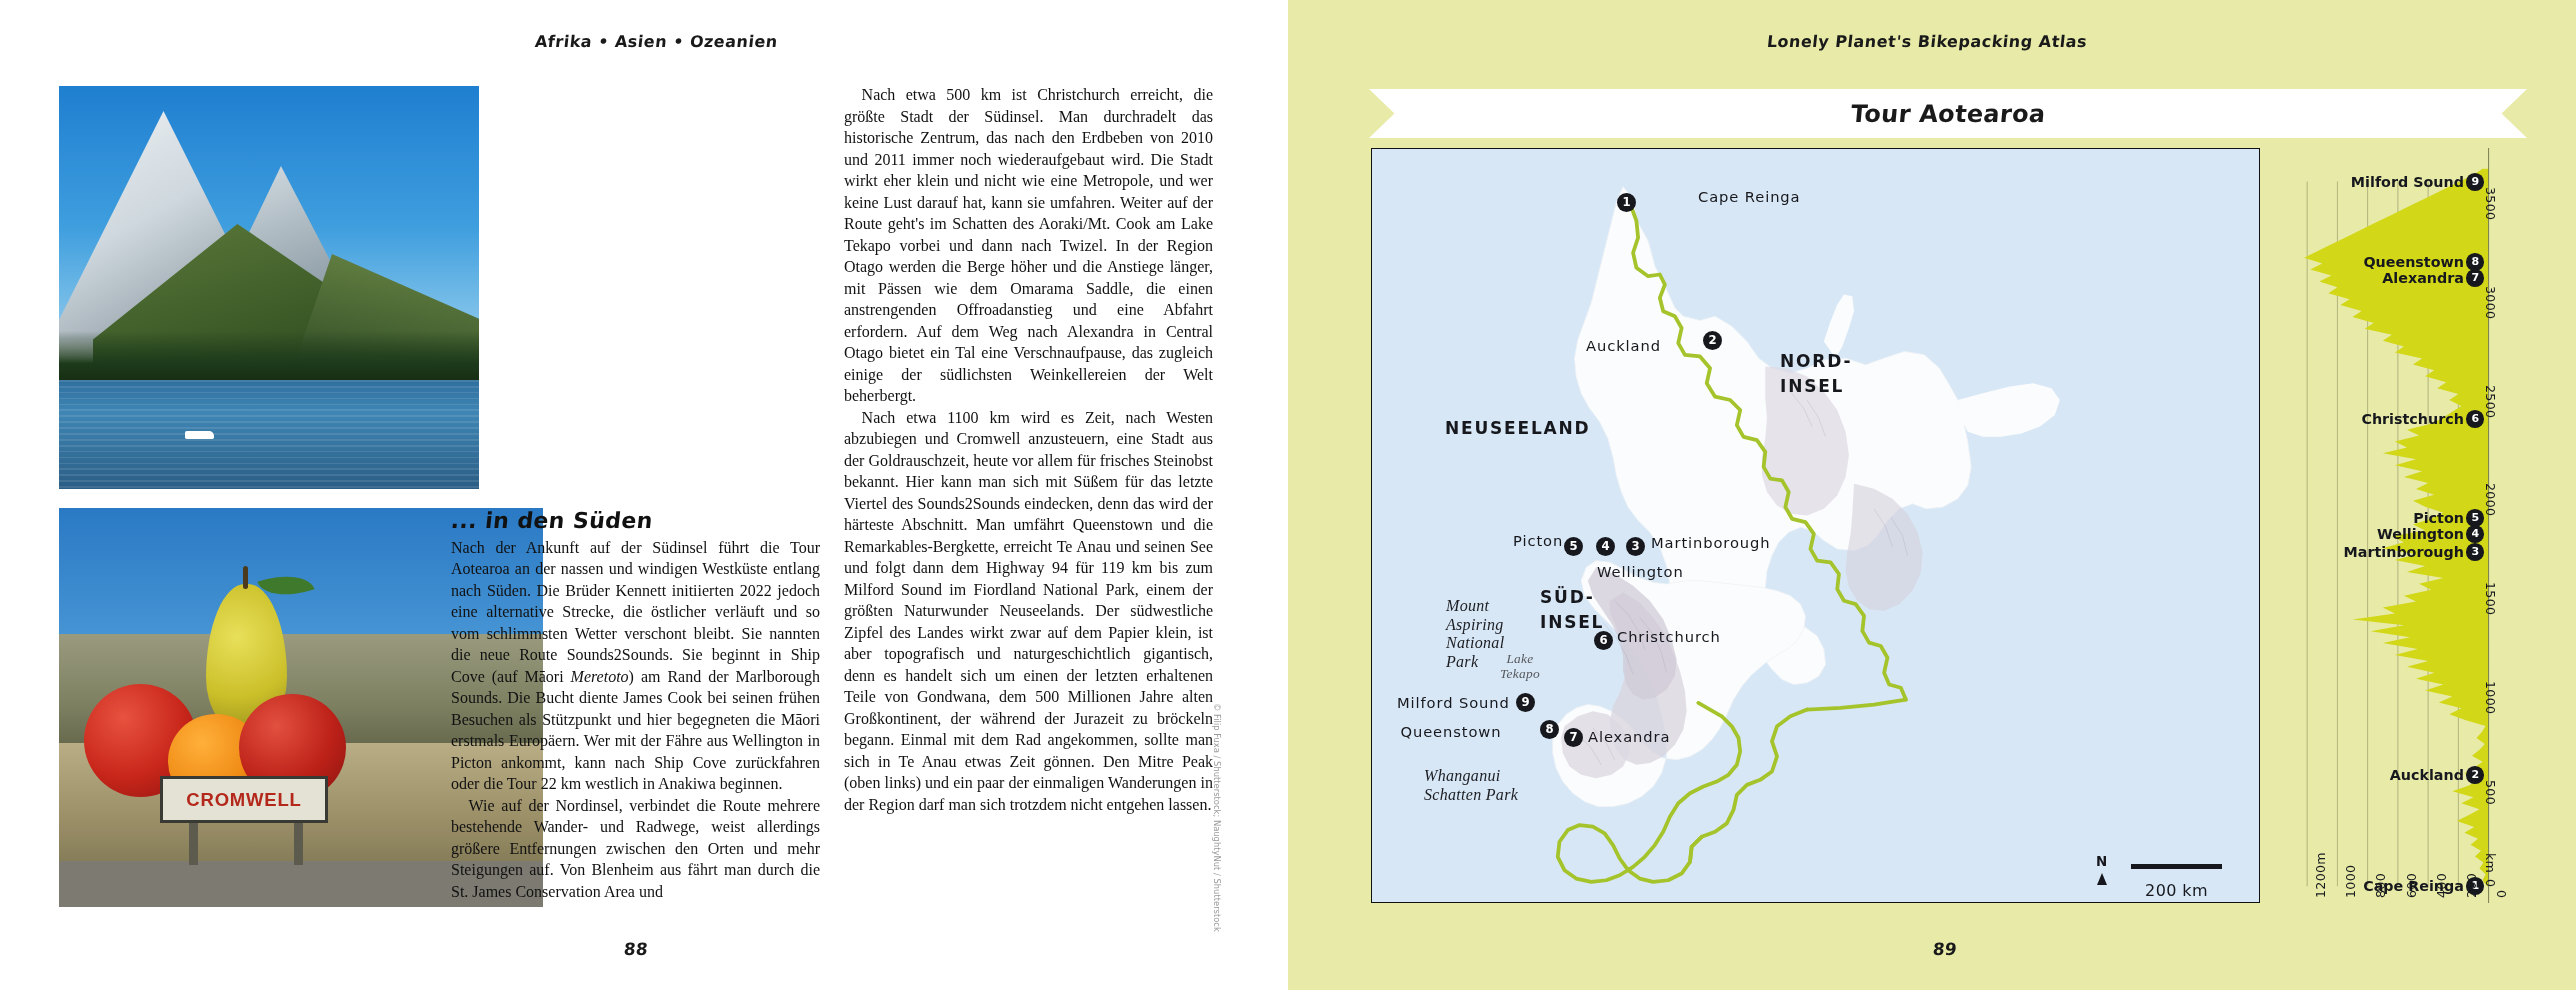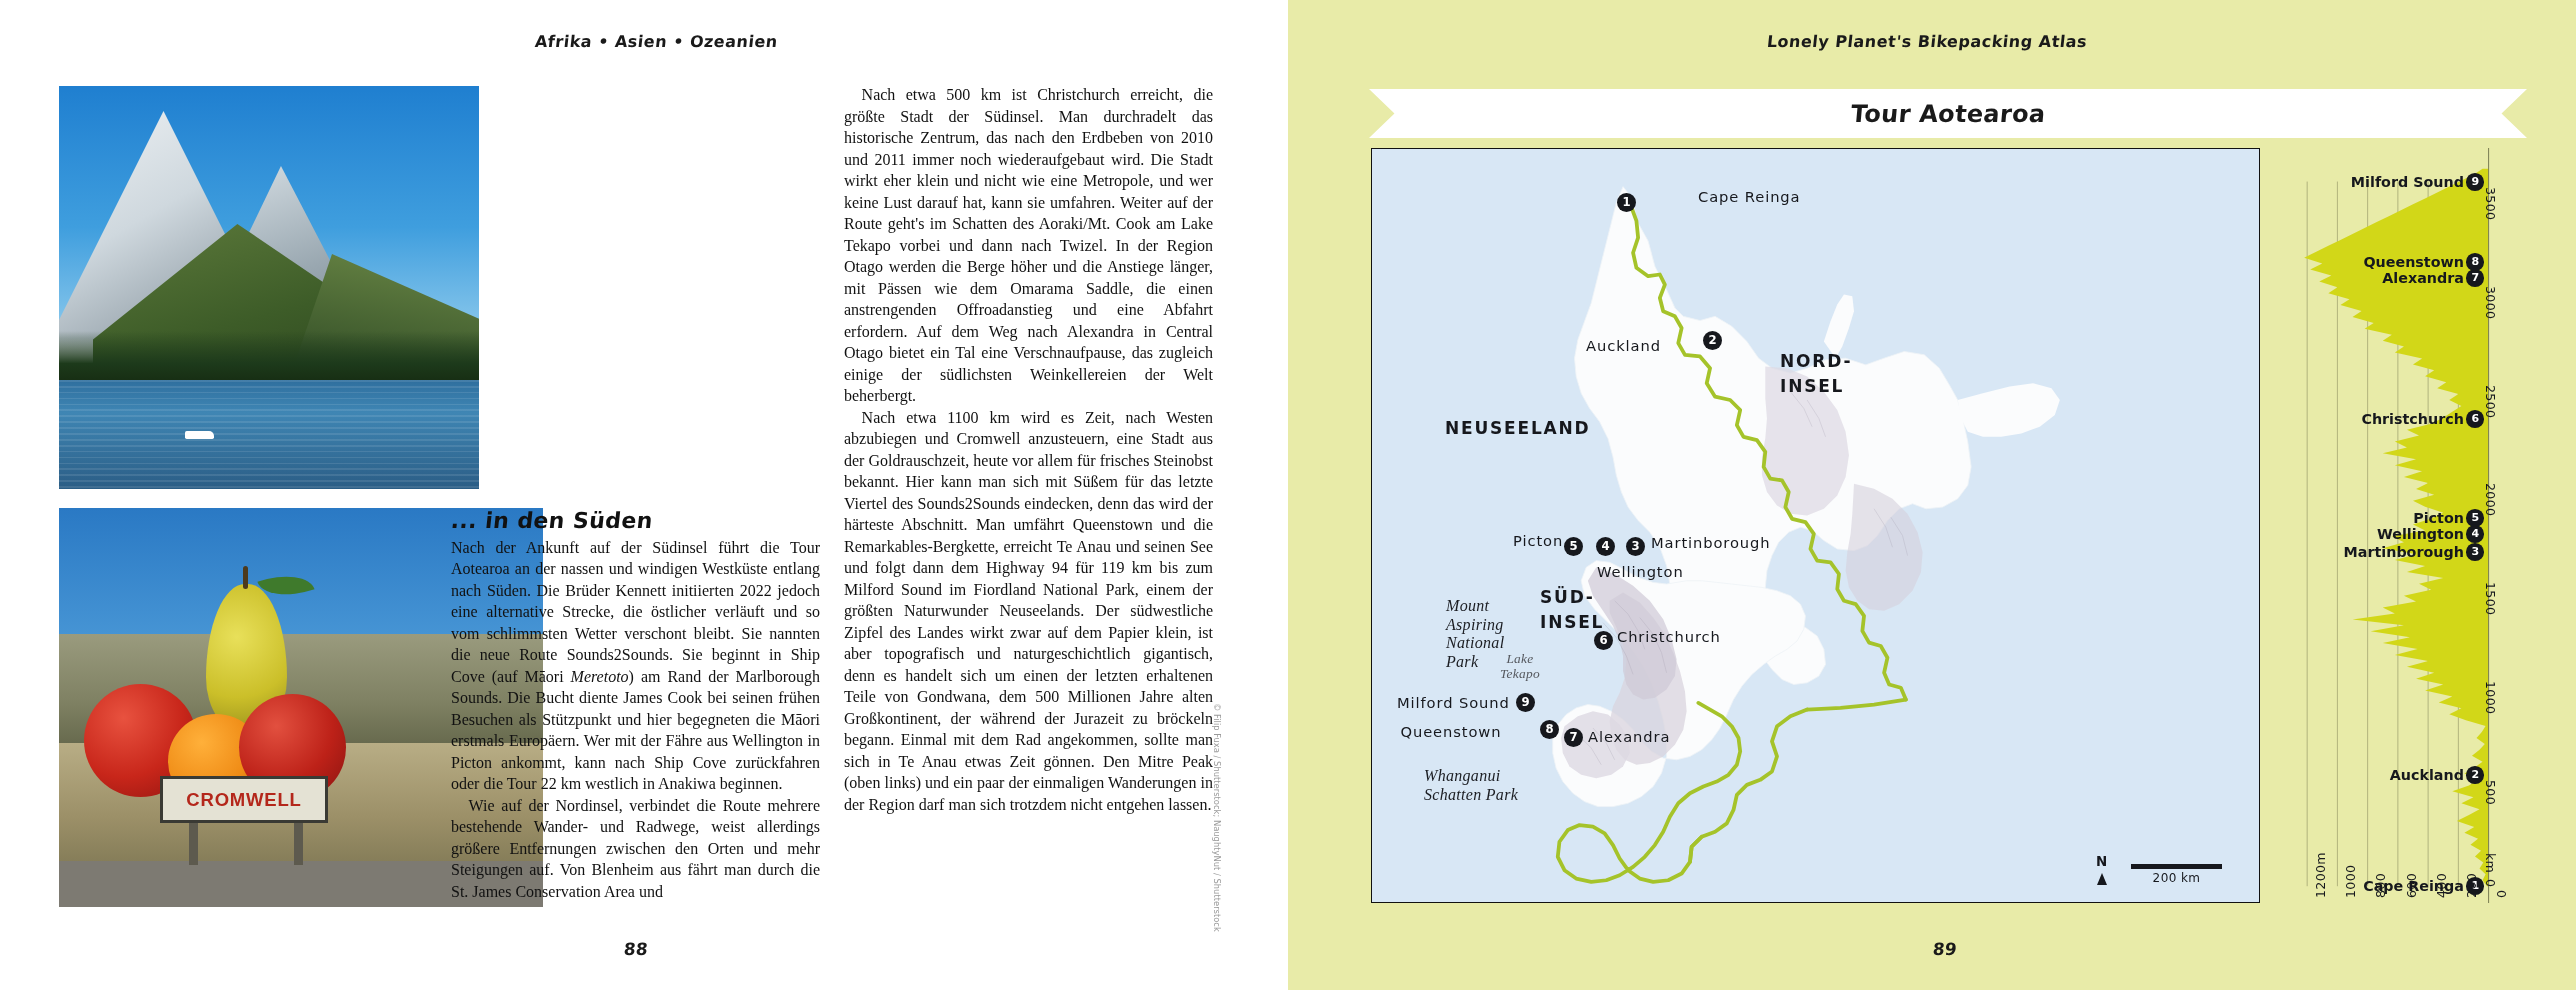--- a/index.html
+++ b/index.html
@@ -205,21 +205,21 @@
     background: #16181d;
     color: #fff;
     font-family: "DejaVu Sans", sans-serif;
     font-size: 11.7px;
     font-weight: bold;
     display: flex; align-items: center; justify-content: center;
     line-height: 1;
   }
   .scalebar { position:absolute; left:2131px; top:864px; }
   .scalebar .bar { width:91px; height:5px; background:#16181d; }
-  .scalebar .txt { font-family:"DejaVu Sans",sans-serif; font-size:12px; color:#16181d; margin-top:2px; text-align:center; letter-spacing:0.4px;}
+  .scalebar .txt { font-family:"DejaVu Sans",sans-serif; font-size:16px; color:#16181d; margin-top:12px; text-align:center; letter-spacing:0.4px;}
   .northarrow { position:absolute; left:2096px; top:854px; text-align:center; }
   .northarrow .n { font-family:"DejaVu Sans",sans-serif; font-size:13.4px; font-weight:600; color:#16181d;}
   .northarrow .tri { width:0;height:0;border-left:5.9px solid transparent;border-right:5.9px solid transparent;border-bottom:12.6px solid #16181d;margin:4.2px auto 0;}
 
   
   .profile {
     position: absolute;
     left: 2287px; top: 148px;
     width: 252px; height: 755px;
   }

